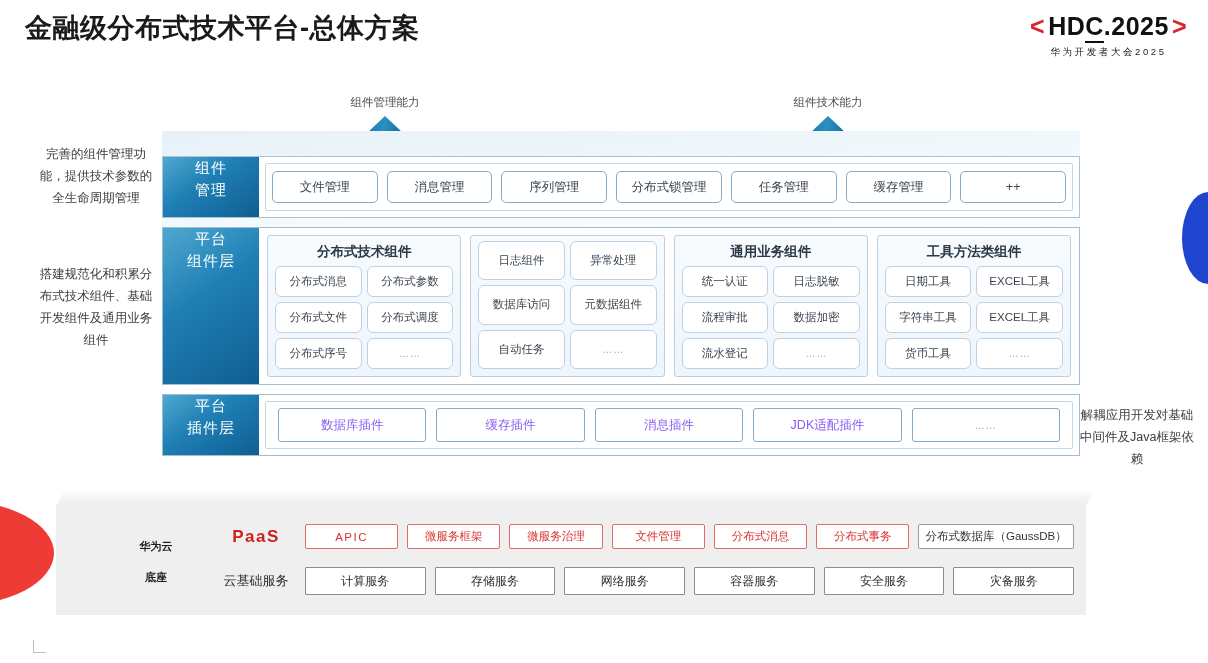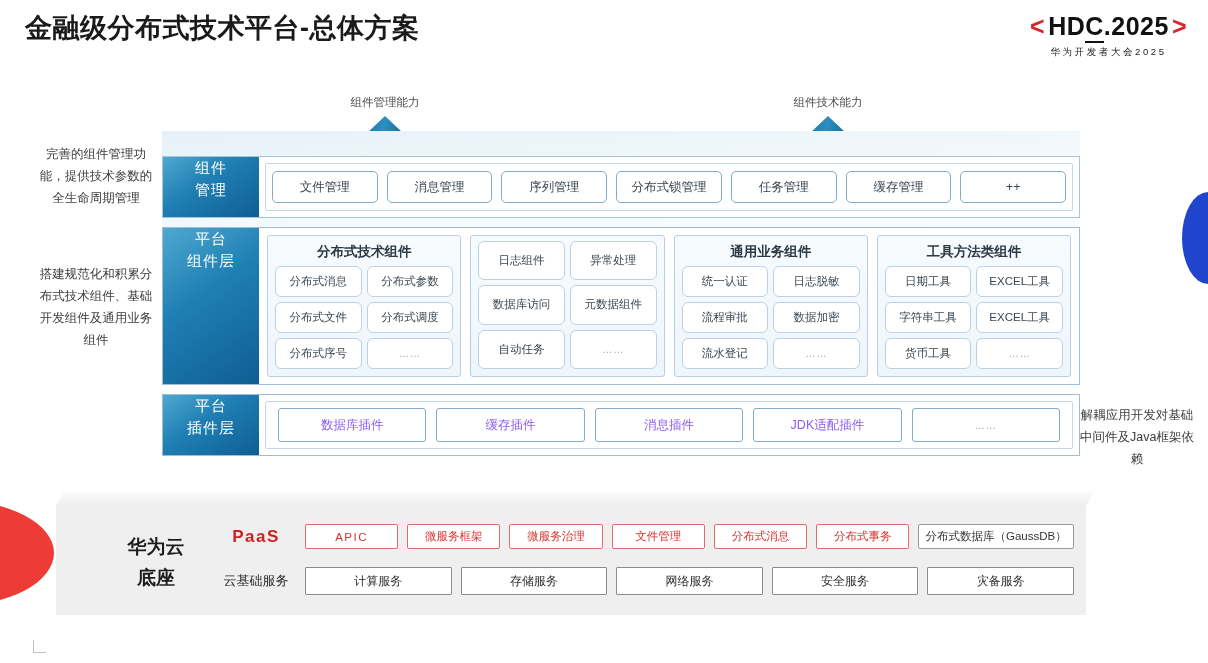--- a/index.html
+++ b/index.html
@@ -131,21 +131,21 @@
     position:absolute;left:0;top:0;width:100%;height:14px;
     background:linear-gradient(180deg,#fbfbfb 0%,#ededed 100%);
     clip-path:polygon(26px 0,100% 0,calc(100% - 8px) 100%,18px 100%);
   }
   .base-body{
     position:absolute;left:18px;top:13px;width:1030px;height:110px;
     background:#efefef;
   }
   .base-label{
     position:absolute;left:45px;top:26px;width:110px;text-align:center;
-    font-size:19px;font-weight:bold;color:#1d1d1d;line-height:31px;
+    font-size:11px;font-weight:bold;color:#1d1d1d;line-height:31px;
   }
   .base-row{
     position:absolute;left:160px;display:flex;align-items:center;gap:9px;
   }
   .row-tag{
     width:80px;flex:0 0 80px;text-align:center;white-space:nowrap;
   }
   .row-tag.paas{font-size:17px;font-weight:bold;color:#cf1f1f;letter-spacing:1.5px;}
   .row-tag.basic{font-size:13px;color:#2b2b2b;}
   .chip{
@@ -305,20 +305,21 @@
       <div class="chip">分布式消息</div>
       <div class="chip">分布式事务</div>
       <div class="chip neutral" style="flex:1.75;">分布式数据库（GaussDB）</div>
     </div>
 
     <div class="base-row" style="top:62px;width:858px;">
       <div class="row-tag basic">云基础服务</div>
       <div class="chip2">计算服务</div>
       <div class="chip2">存储服务</div>
       <div class="chip2">网络服务</div>
+      <div class="chip2">容器服务</div>
       <div class="chip2">安全服务</div>
       <div class="chip2">灾备服务</div>
     </div>
 
   </div>
 </div>
 
 <div class="bottom-tick"></div>
 
 </body></html>

